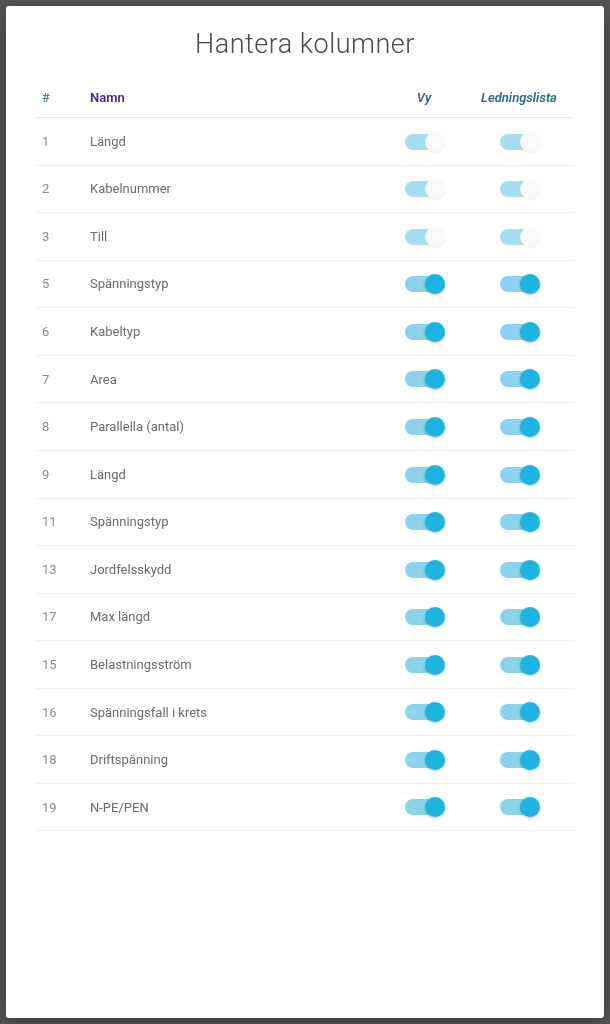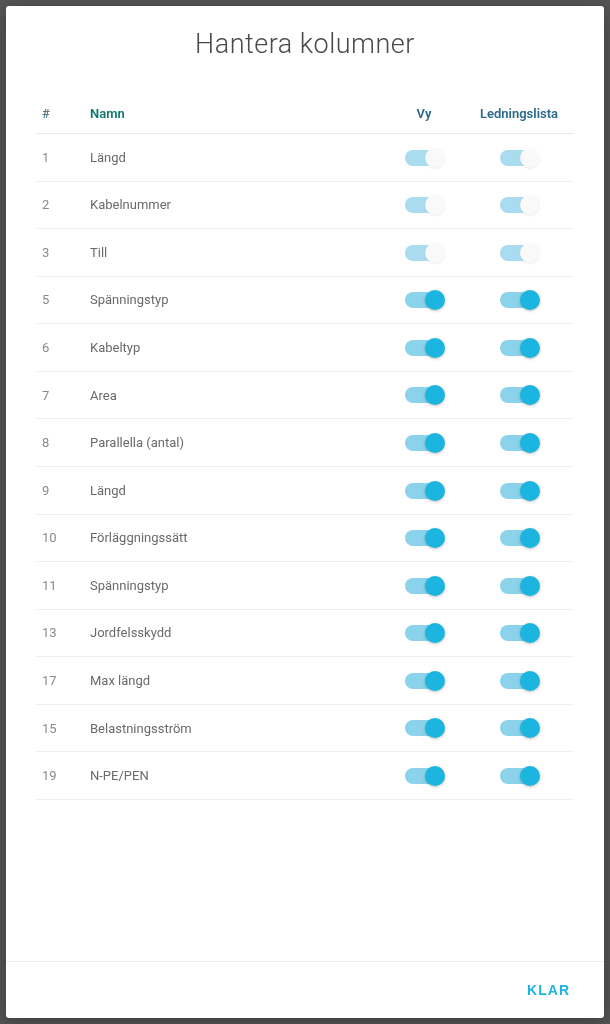--- a/index.html
+++ b/index.html
@@ -13,21 +13,20 @@
   }
   .modal {
     width: 598px;
     height: 1012px;
     background: #fff;
     border-radius: 3px;
     box-shadow: 0 4px 20px rgba(0,0,0,0.3);
     display: flex;
     flex-direction: column;
     position: relative;
-    gap: 16px;
   }
   .modal-title {
     text-align: center;
     font-size: 27px;
     font-weight: 300;
     color: #4a4a4a;
     padding: 22px 0 18px;
     letter-spacing: 0.5px;
   }
   .scroll-wrap {
@@ -42,22 +41,22 @@
   table { width: 100%; border-collapse: collapse; }
   thead th {
     text-align: left;
     font-size: 13px;
     font-weight: 600;
     color: #2a6a8a;
     padding: 12px 6px;
     border-bottom: 1px solid #e8e8e8;
   }
   thead th:first-child { width: 48px; color:#5a7a8a;}
-  thead th:nth-child(2) { color:#0f766e; }
-  thead th:nth-child(3), thead th:nth-child(4) { text-align: center; }
+  thead th:nth-child(2) { color:#4c1d95; }
+  thead th:nth-child(3), thead th:nth-child(4) { text-align: center; font-style: italic; }
   thead th:nth-child(3){ width:80px;}
   thead th:nth-child(4){ width:110px;}
   tbody td {
     font-size: 13px;
     color: #6a6a6a;
     padding: 15px 6px;
     border-bottom: 1px solid #f0f0f0;
     vertical-align: middle;
   }
   tbody td:first-child { color: #8a8a8a; }
@@ -167,26 +166,20 @@
             <td><span class="toggle on"><span class="knob"></span></span></td>
             <td><span class="toggle on"><span class="knob"></span></span></td>
           </tr>
           <tr>
             <td>9</td>
             <td>Längd</td>
             <td><span class="toggle on"><span class="knob"></span></span></td>
             <td><span class="toggle on"><span class="knob"></span></span></td>
           </tr>
           <tr>
-            <td>10</td>
-            <td>Förläggningssätt</td>
-            <td><span class="toggle on"><span class="knob"></span></span></td>
-            <td><span class="toggle on"><span class="knob"></span></span></td>
-          </tr>
-          <tr>
             <td>11</td>
             <td>Spänningstyp</td>
             <td><span class="toggle on"><span class="knob"></span></span></td>
             <td><span class="toggle on"><span class="knob"></span></span></td>
           </tr>
           <tr>
             <td>13</td>
             <td>Jordfelsskydd</td>
             <td><span class="toggle on"><span class="knob"></span></span></td>
             <td><span class="toggle on"><span class="knob"></span></span></td>
@@ -197,24 +190,33 @@
             <td><span class="toggle on"><span class="knob"></span></span></td>
             <td><span class="toggle on"><span class="knob"></span></span></td>
           </tr>
           <tr>
             <td>15</td>
             <td>Belastningsström</td>
             <td><span class="toggle on"><span class="knob"></span></span></td>
             <td><span class="toggle on"><span class="knob"></span></span></td>
           </tr>
           <tr>
+            <td>16</td>
+            <td>Spänningsfall i krets</td>
+            <td><span class="toggle on"><span class="knob"></span></span></td>
+            <td><span class="toggle on"><span class="knob"></span></span></td>
+          </tr>
+          <tr>
+            <td>18</td>
+            <td>Driftspänning</td>
+            <td><span class="toggle on"><span class="knob"></span></span></td>
+            <td><span class="toggle on"><span class="knob"></span></span></td>
+          </tr>
+          <tr>
             <td>19</td>
             <td>N-PE/PEN</td>
             <td><span class="toggle on"><span class="knob"></span></span></td>
             <td><span class="toggle on"><span class="knob"></span></span></td>
           </tr>
         </tbody>
     </table>
-  </div>
-  <div class="footer">
-    <button class="klar-btn">KLAR</button>
   </div>
 </div>
 
 </body></html>

